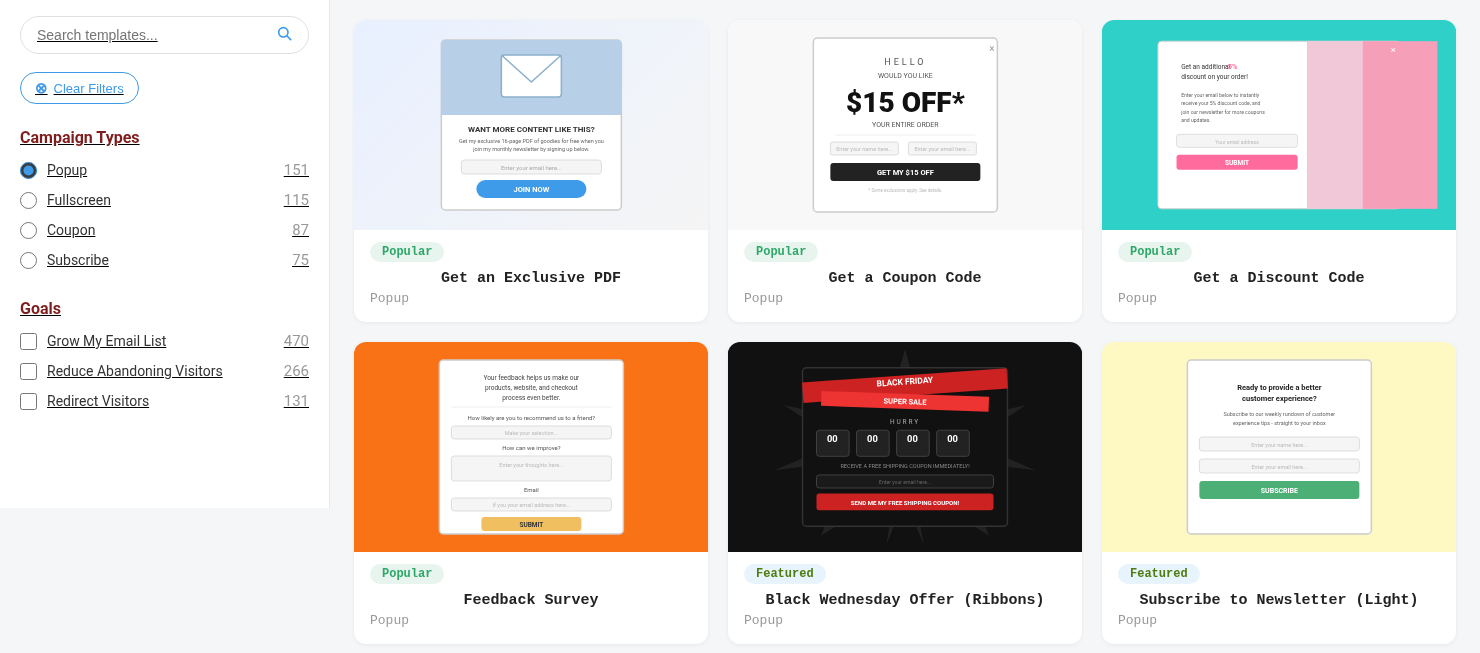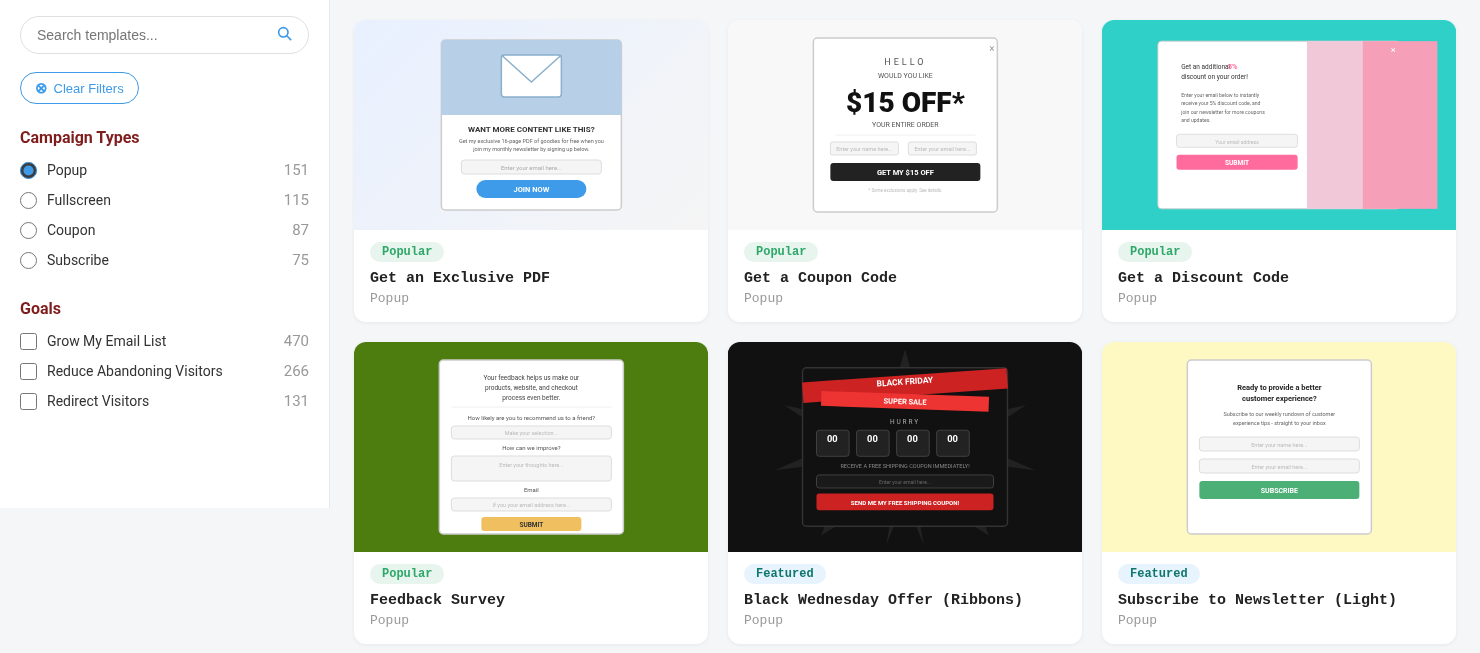--- a/index.html
+++ b/index.html
@@ -7,20 +7,21 @@
 
     
     .sidebar {
       width: 330px;
       min-width: 330px;
       background: #fff;
       padding: 16px 20px;
       border-right: 1px solid #e8e8e8;
       overflow-y: auto;
       height: 508px;
+      text-decoration: underline;
     }
 
     .search-bar {
       display: flex;
       align-items: center;
       border: 1.5px solid #e0e0e0;
       border-radius: 25px;
       padding: 8px 16px;
       margin-bottom: 18px;
       background: #fff;
@@ -133,44 +134,45 @@
 
     .badge {
       display: inline-block;
       padding: 3px 12px;
       border-radius: 20px;
       font-size: 12px;
       font-weight: 600;
       margin-bottom: 8px;
     }
     .badge-popular { background: #e8f5ee; color: #2ea869; }
-    .badge-featured { background: #e8f4fd; color: #0f766e; }
+    .badge-featured { background: #e8f4fd; color: #4d7c0f; }
 
     .card-title {
       font-size: 15px;
       font-weight: 700;
       color: #222;
       margin-bottom: 4px;
+      text-align: center;
     }
     .card-type {
       font-size: 13px;
       color: #999;
     }
 
     
     .card1-bg { background: linear-gradient(135deg, #e8f0ff 0%, #f5f5f5 100%); }
 
     
     .card2-bg { background: #f8f8f8; }
 
     
     .card3-bg { background: #2ed0c8; }
 
     
-    .card4-bg { background: #4d7c0f; justify-content: center; }
+    .card4-bg { background: #f97316; justify-content: center; }
 
     
     .card5-bg { background: #111; }
 
     
     .card6-bg { background: #fef9c3; }
 
     
     .svg-container { width: 100%; height: 100%; display: flex; align-items: center; justify-content: center; }
   </style>

